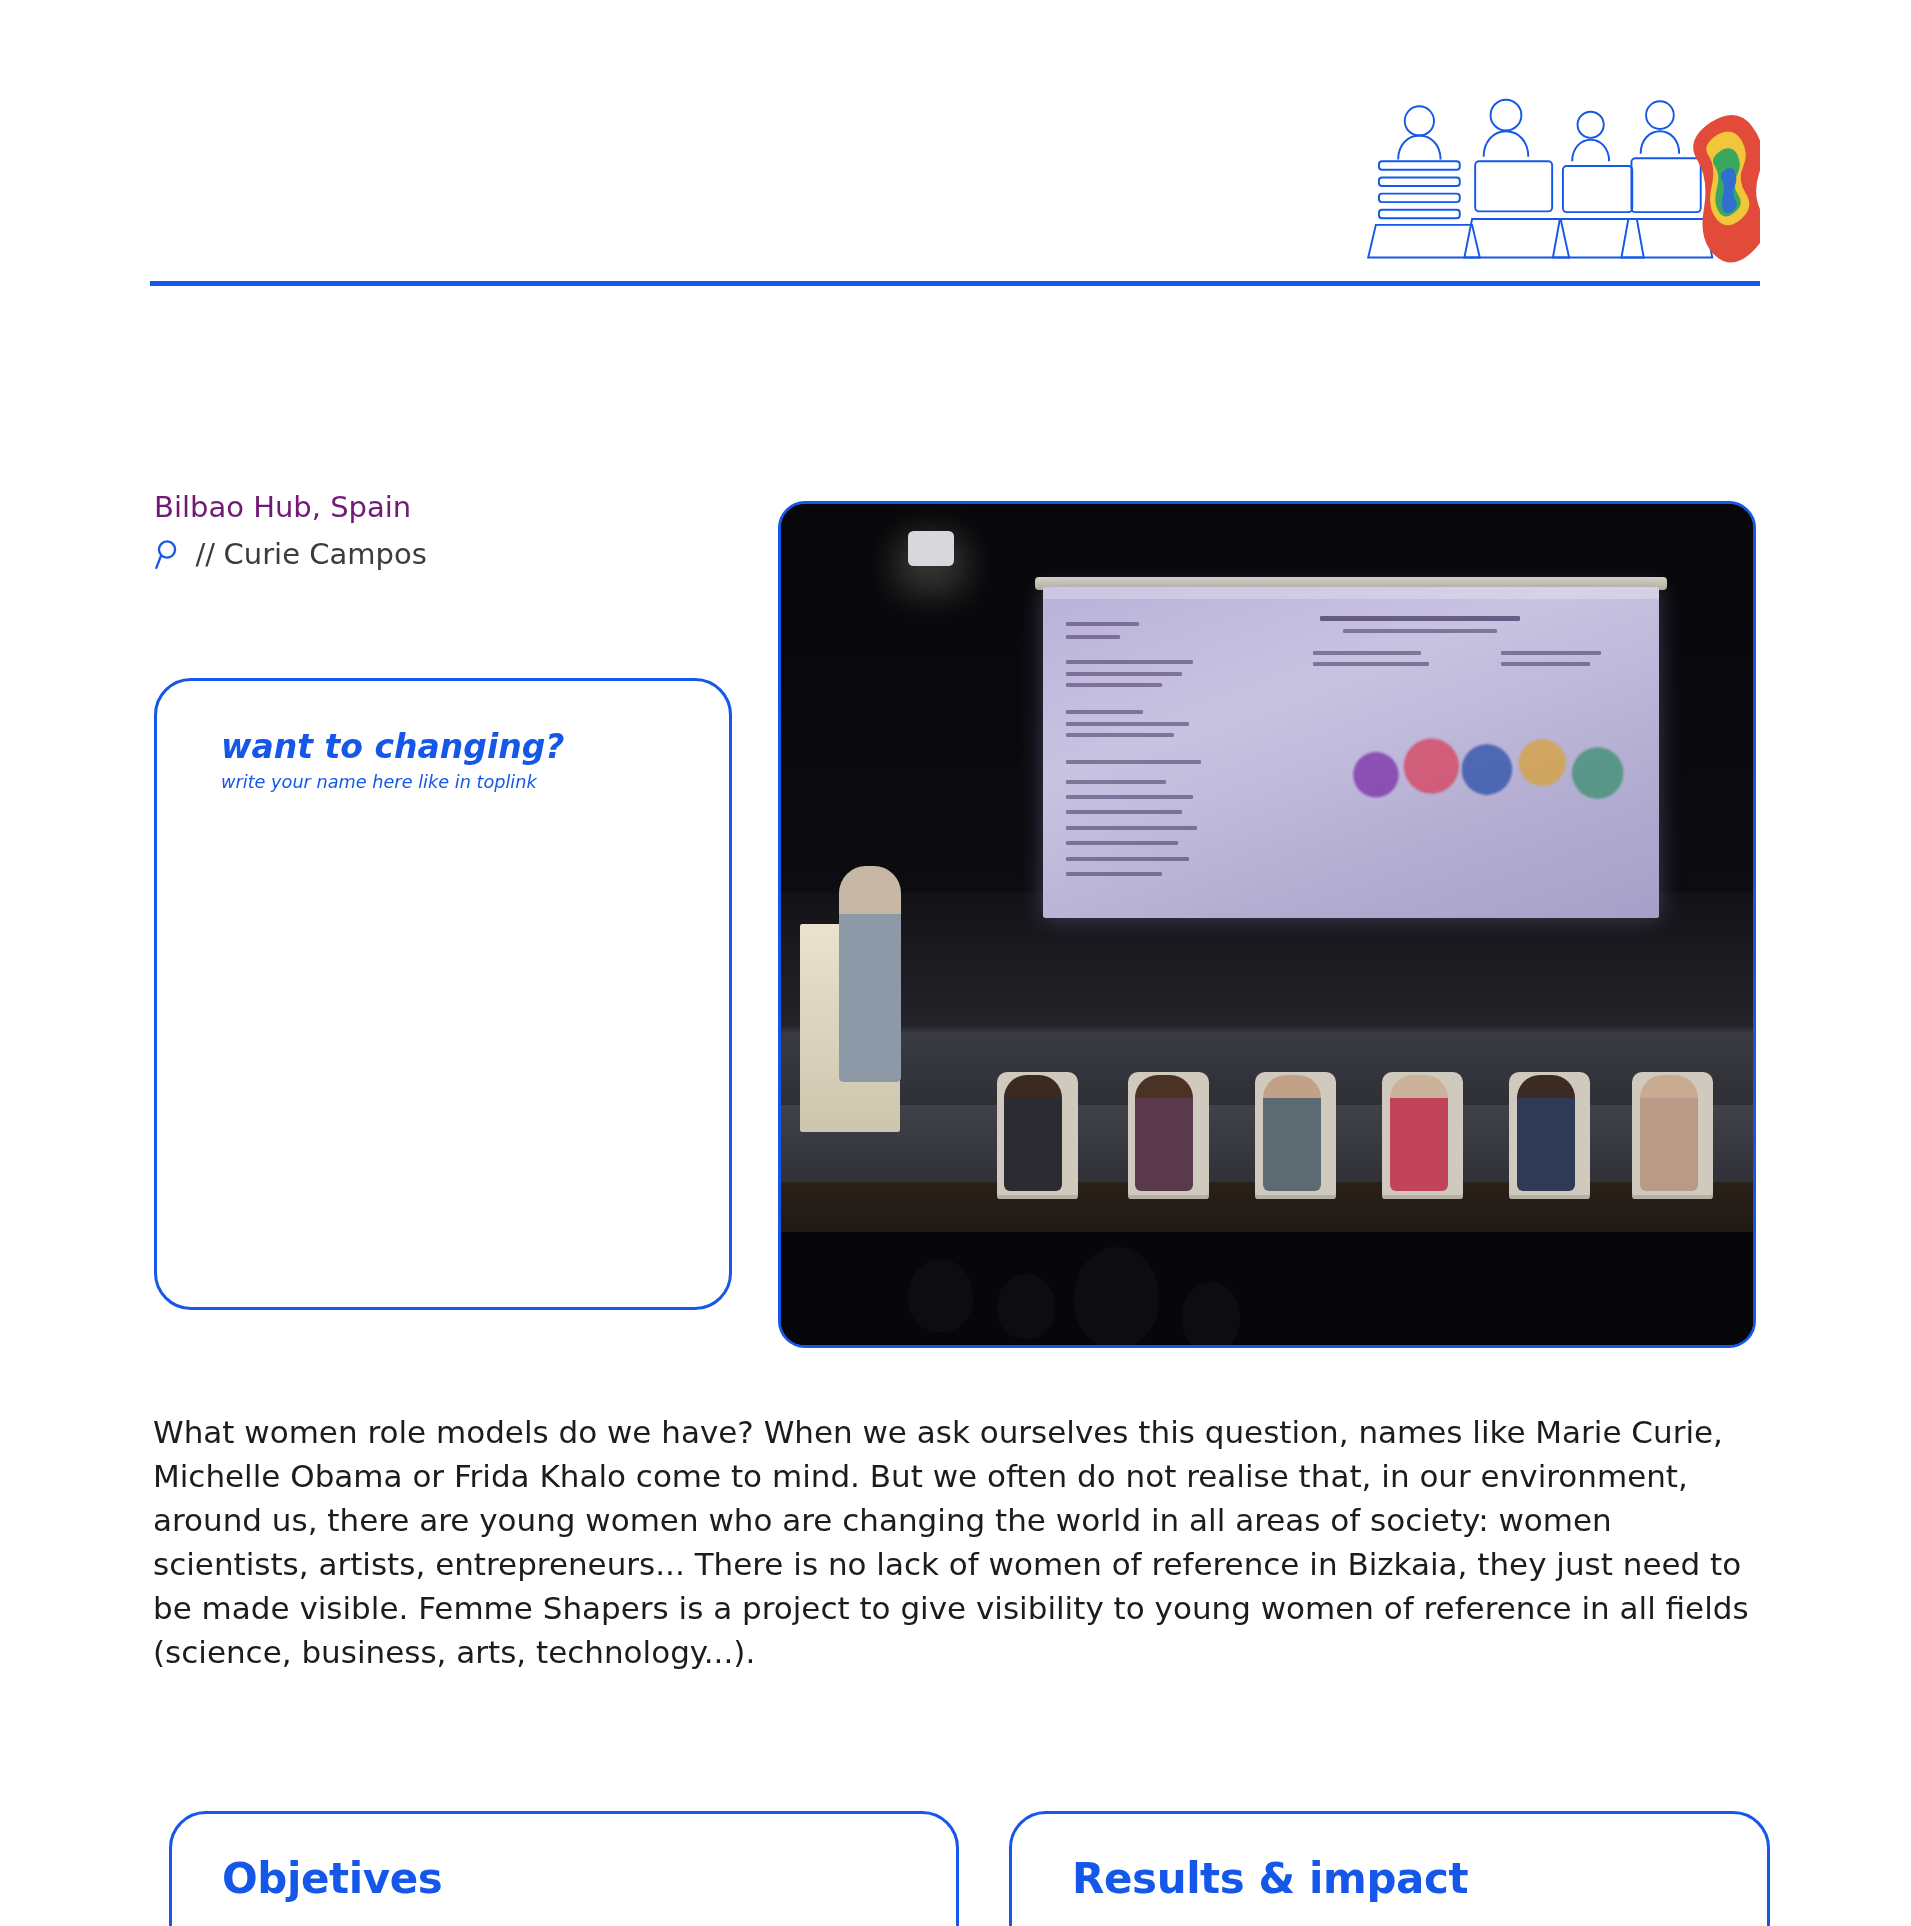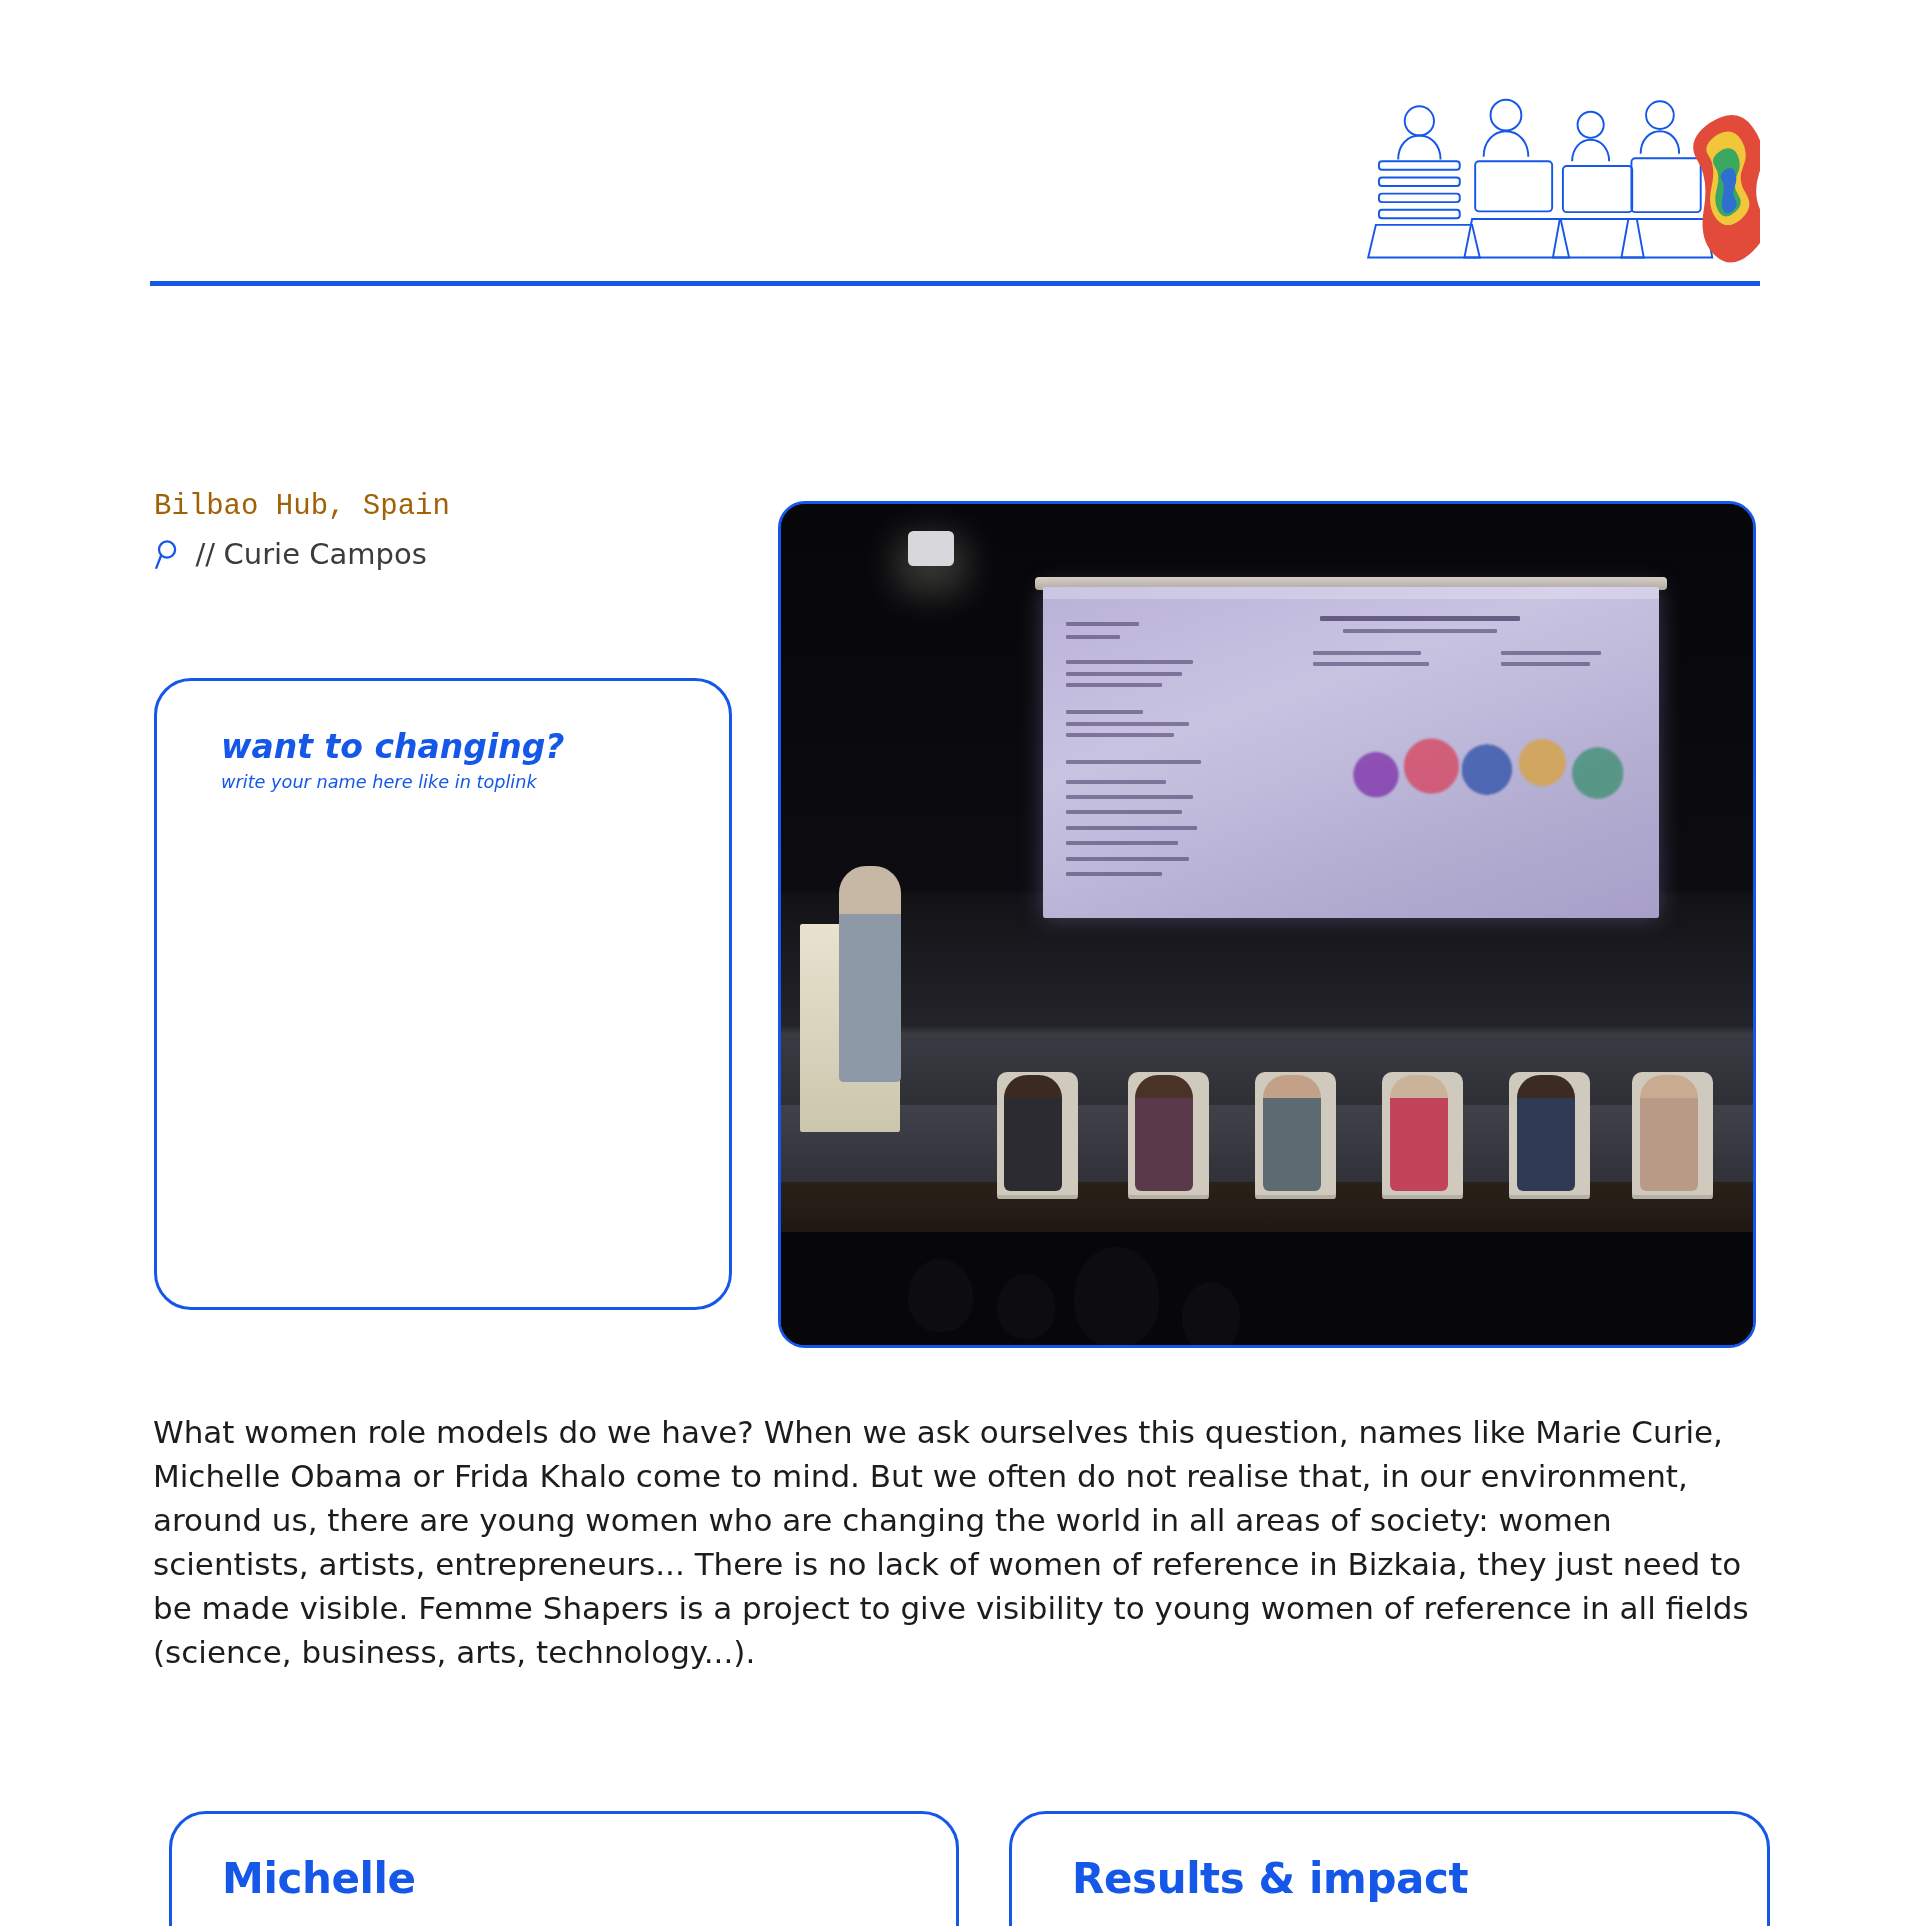--- a/index.html
+++ b/index.html
@@ -71,24 +71,23 @@
     font-weight: 800;
     color: #1557e8;
     letter-spacing: -0.4px;
     line-height: 1;
   }
   .hub-line {
     position: absolute;
     left: 154px;
     top: 489px;
     font-size: 29px;
-    color: #a16207;
+    color: #701a75;
     font-weight: 400;
     line-height: 1.25;
-    font-family: Liberation Mono, monospace;
   }
   .author-line {
     position: absolute;
     left: 154px;
     top: 537px;
     font-size: 29px;
     color: #3c3c3c;
     font-weight: 400;
     display: flex;
     align-items: center;
@@ -438,21 +437,21 @@
     <div class="person" style="left:354px; background:linear-gradient(#4a3326 0 20%, #5a3a4a 20% 100%);"></div>
     <div class="person" style="left:482px; background:linear-gradient(#c3a188 0 20%, #5c6a72 20% 100%);"></div>
     <div class="person" style="left:609px; background:linear-gradient(#cbb29b 0 20%, #c1445a 20% 100%);"></div>
     <div class="person" style="left:736px; background:linear-gradient(#3b2b22 0 20%, #2f3a55 20% 100%);"></div>
     <div class="person" style="left:859px; background:linear-gradient(#c9ab92 0 20%, #b89a86 20% 100%);"></div>
   </div>
 
   <div class="body-text">What women role models do we have? When we ask ourselves this question, names like Marie Curie, Michelle Obama or Frida Khalo come to mind. But we often do not realise that, in our environment, around us, there are young women who are changing the world in all areas of society: women scientists, artists, entrepreneurs... There is no lack of women of reference in Bizkaia, they just need to be made visible. Femme Shapers is a project to give visibility to young women of reference in all fields (science, business, arts, technology...).</div>
 
   <div class="card card-objectives">
-    <div class="card-title">Michelle</div>
+    <div class="card-title">Objetives</div>
 
   </div>
 
   <div class="card card-results">
     <div class="card-title">Results &amp; impact</div>
 
   </div>
 
 </div>
 

